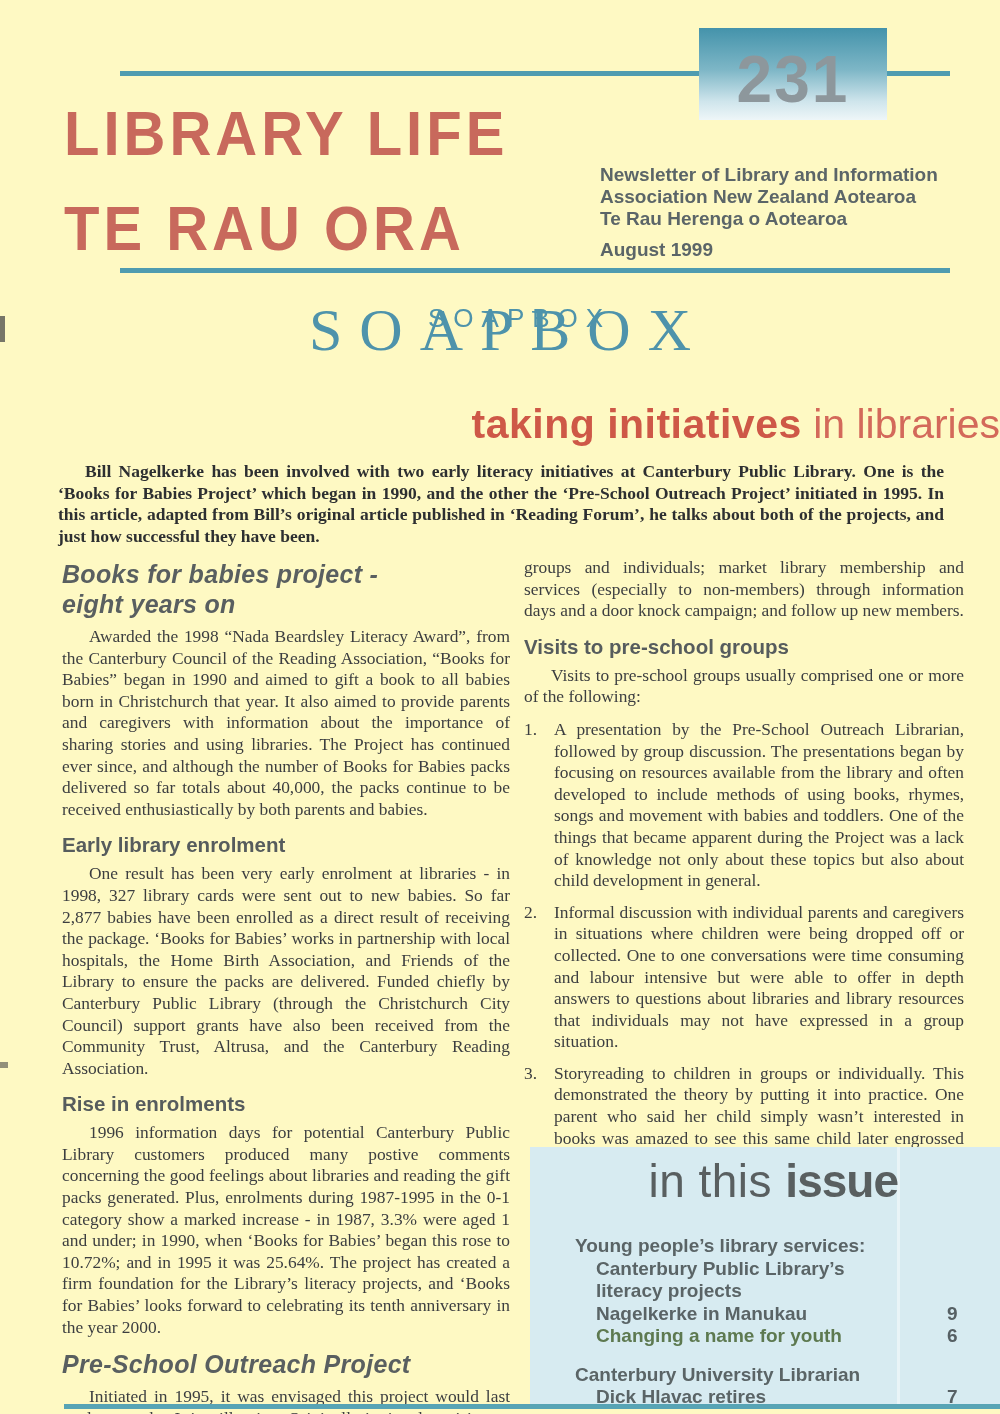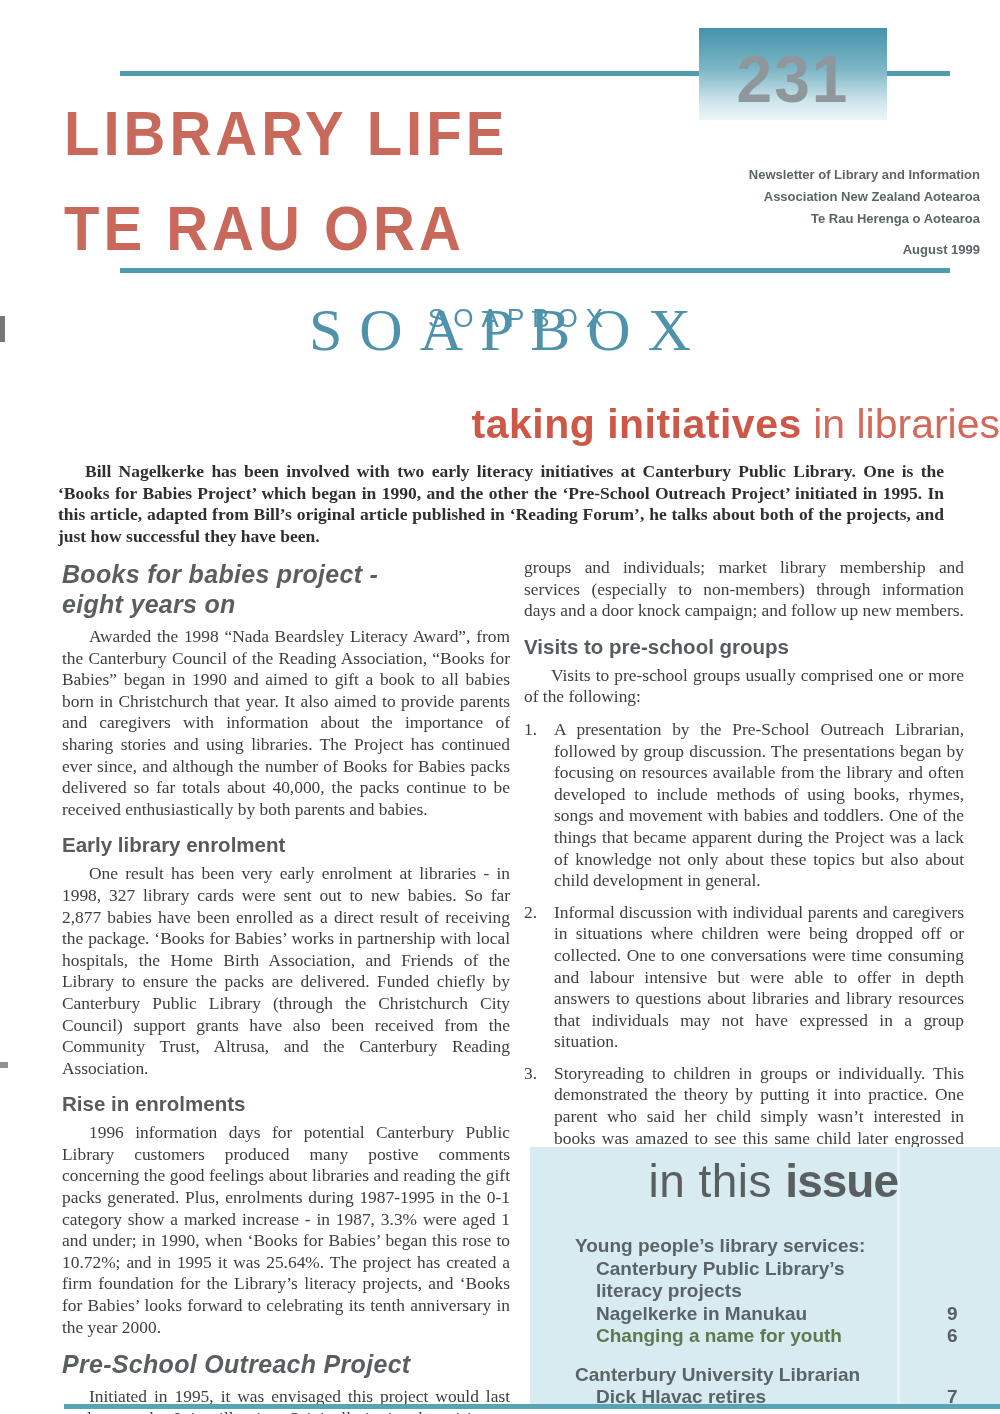--- a/index.html
+++ b/index.html
@@ -1,19 +1,19 @@
 <!DOCTYPE html>
 <html><head>
 <meta charset="utf-8">
 <style>
   html,body{margin:0;padding:0;background:#9a9a9a;}
   .page{
     position:relative;
     width:1000px;height:1414px;
-    background:#ffffff;
+    background:#fef9c3;
     overflow:hidden;
     font-family:"Liberation Serif",serif;
     margin:0 auto;
   }
   
   .rule{position:absolute;background:#4f9cb0;height:5px;}
   .rule-top{left:120px;top:71px;width:830px;}
   .rule-under{left:120px;top:268px;width:830px;}
   .rule-bottom{left:64px;top:1404px;width:936px;height:5px;background:#57a4b5;z-index:5;}
   .issue-box{
@@ -28,22 +28,22 @@
   }
   .masthead{
     position:absolute;left:64px;top:86px;margin:0;
     font-family:"Liberation Sans",sans-serif;font-weight:700;
     font-size:58px;line-height:86px;letter-spacing:4px;
     color:#c8695c;transform:scaleY(1.1);transform-origin:top left;
   }
   .masthead span{display:block;white-space:nowrap;}
   .pub-info{
     position:absolute;left:600px;top:164px;width:380px;
-    text-align:right;font-family:"Liberation Sans",sans-serif;
-    font-weight:700;font-size:13px;line-height:22px;color:#5b6568;
+    text-align:left;font-family:"Liberation Sans",sans-serif;
+    font-weight:700;font-size:19px;line-height:22px;color:#5b6568;
   }
   .pub-date{margin-top:9px;}
   
   .soapbox{
     position:absolute;left:0;top:299px;width:100%;text-align:center;
     font-family:"Liberation Serif",serif;font-weight:400;
     font-size:60px;line-height:62px;letter-spacing:17px;text-indent:17px;
     color:#4e93ab;margin:0;
   }
   .soapbox-echo{

